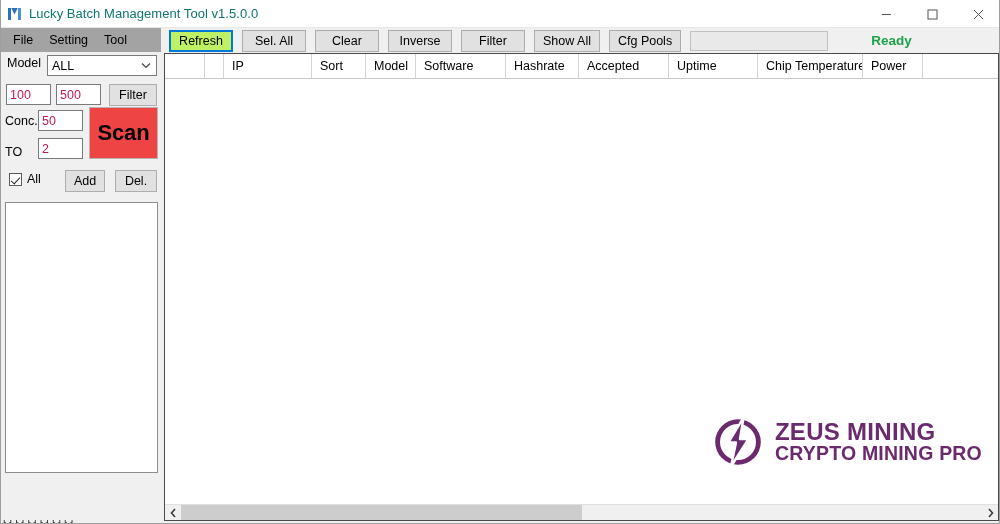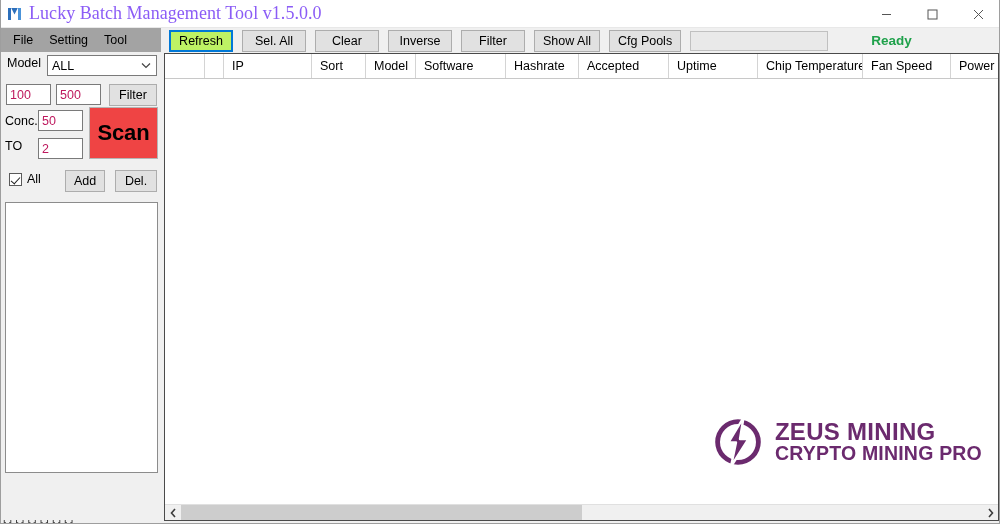--- a/index.html
+++ b/index.html
@@ -38,23 +38,22 @@
   .title-icon .m1, .title-icon .m2, .title-icon .m3 {
     position: absolute; background: #2c6fbb;
   }
   .title-icon .m1 { left: 1px; top: 2px; width: 3px; height: 12px; }
   .title-icon .m2 { left: 11px; top: 2px; width: 3px; height: 12px; background:#4a93d9; }
   .title-icon .m3 {
     left: 4px; top: 2px; width: 7px; height: 7px; background: #2c6fbb;
     clip-path: polygon(0 0, 100% 0, 50% 100%);
   }
   .title-text {
-    font-size: 18px; color: #8b5cf6; white-space: nowrap;
+    font-size: 13px; color: #0f766e; white-space: nowrap;
     letter-spacing: 0.05px;
-    font-family: Liberation Serif, serif;
   }
   .win-controls {
     position: absolute; right: 0; top: 0;
     height: 28px; display: flex;
   }
   .win-btn {
     width: 46px; height: 28px;
     display: flex; align-items: center; justify-content: center;
     color: #444;
   }
@@ -372,21 +371,21 @@
 
     <div class="lp-input" style="position:absolute; left:5px; top:32px; width:45px;">100</div>
     <div class="lp-input" style="position:absolute; left:55px; top:32px; width:45px;">500</div>
     <div class="lp-btn" style="position:absolute; left:108px; top:32px; width:48px;">Filter</div>
 
     <div class="lp-row" style="left:4px; top:62px;">
       <span class="lp-label">Conc.</span>
     </div>
     <div class="lp-input" style="position:absolute; left:37px; top:58px; width:45px;">50</div>
 
-    <div class="lp-row" style="left:4px; top:87px;">
+    <div class="lp-row" style="left:4px; top:93px;">
       <span class="lp-label">TO</span>
     </div>
     <div class="lp-input" style="position:absolute; left:37px; top:86px; width:45px;">2</div>
 
     <div class="scan-btn" style="left:88px; top:55px;">Scan</div>
 
     <div class="chk-wrap" style="left:8px; top:120px;">
       <span class="chk-box"></span>
       <span class="chk-label">All</span>
     </div>
@@ -402,21 +401,20 @@
       <div class="th" style="width:40px;"></div>
       <div class="th" style="width:19px;"></div>
       <div class="th" style="width:88px;">IP</div>
       <div class="th" style="width:54px;">Sort</div>
       <div class="th" style="width:50px;">Model</div>
       <div class="th" style="width:90px;">Software</div>
       <div class="th" style="width:73px;">Hashrate</div>
       <div class="th" style="width:90px;">Accepted</div>
       <div class="th" style="width:89px;">Uptime</div>
       <div class="th" style="width:105px;">Chip Temperature</div>
-      <div class="th" style="width:88px;">Fan Speed</div>
       <div class="th" style="width:60px;">Power</div>
     </div>
 
     <div class="table-body">
       <div class="zeus-logo">
         <svg class="zeus-mark" viewBox="0 0 52 52">
           <path d="M26 3.2 A22.8 22.8 0 1 0 26 48.8 A22.8 22.8 0 1 0 26 3.2 Z M26 8.0 A18 18 0 1 1 26 44 A18 18 0 1 1 26 8.0 Z" fill="#6b2a6e" fill-rule="evenodd"></path>
           <path d="M31.5 1.5 L16.5 26.5 L24.0 26.5 L19.0 50.5 L36.5 23.0 L28.0 23.0 Z" fill="#6b2a6e" stroke="#ffffff" stroke-width="2.4" stroke-linejoin="round"></path>
         </svg>
         <div class="zeus-text">

